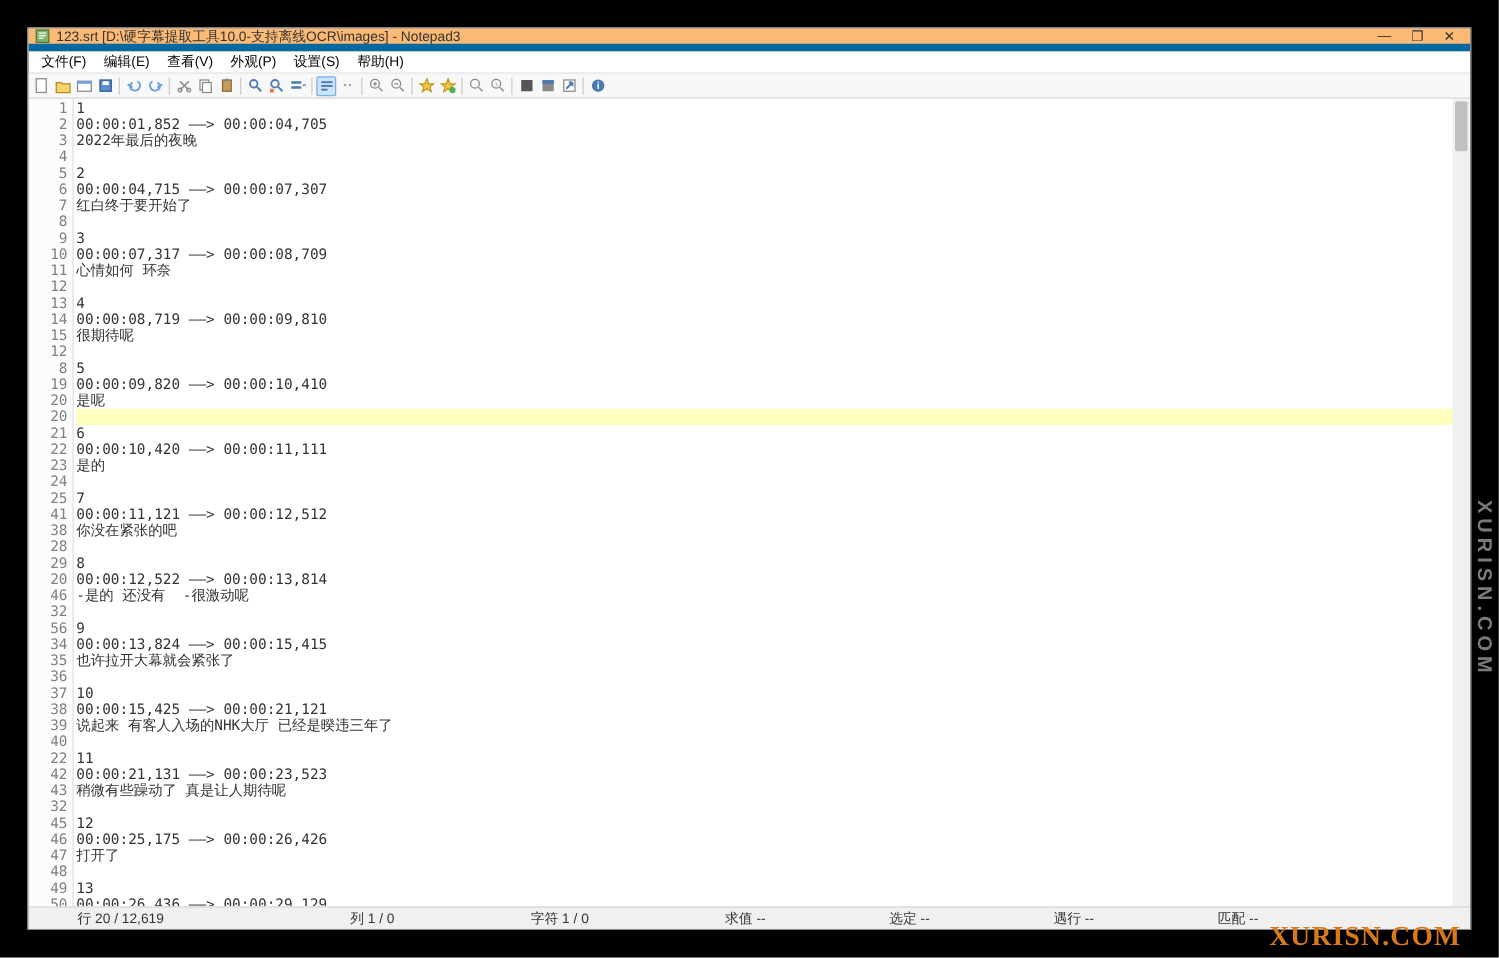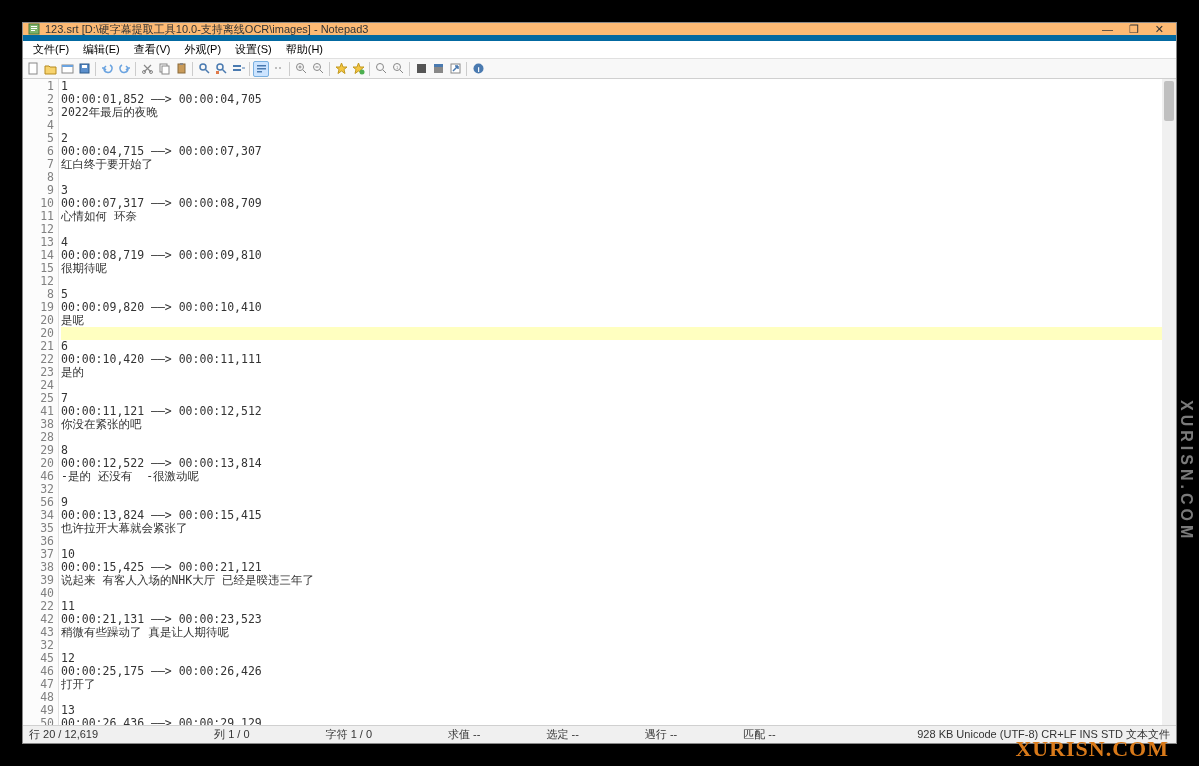--- a/index.html
+++ b/index.html
@@ -135,21 +135,21 @@
     height: 18px;
     background: #f0f0f0;
     border-top: 1px solid #d0d0d0;
     display: flex;
     align-items: center;
     font-size: 11px;
     color: #333;
     padding: 0 6px;
     gap: 8px;
   }
-  .status-bar .seg { white-space: nowrap; }
+  .status-bar .seg { white-space: nowrap; margin-left: 33px; }
   .status-bar .flex-fill { flex: 1; }
   .watermark-side {
     position: absolute;
     right: 4px;
     top: 400px;
     writing-mode: vertical-rl;
     color: #ccc;
     font-weight: bold;
     letter-spacing: 4px;
     font-size: 16px;
@@ -423,19 +423,18 @@
     <span class="seg">字符  1 / 0</span>
     <span style="width:60px"></span>
     <span class="seg">求值  --</span>
     <span style="width:50px"></span>
     <span class="seg">选定  --</span>
     <span style="width:50px"></span>
     <span class="seg">遇行  --</span>
     <span style="width:50px"></span>
     <span class="seg">匹配  --</span>
     <span class="flex-fill"></span>
-    <span class="seg">928 KB  Unicode (UTF-8)  CR+LF  INS  STD  文本文件</span>
   </div>
 
 </div>
 
 <div class="watermark-side">XURISN.COM</div>
 <div class="watermark-bottom">XURISN.COM</div>
 
 </body></html>

